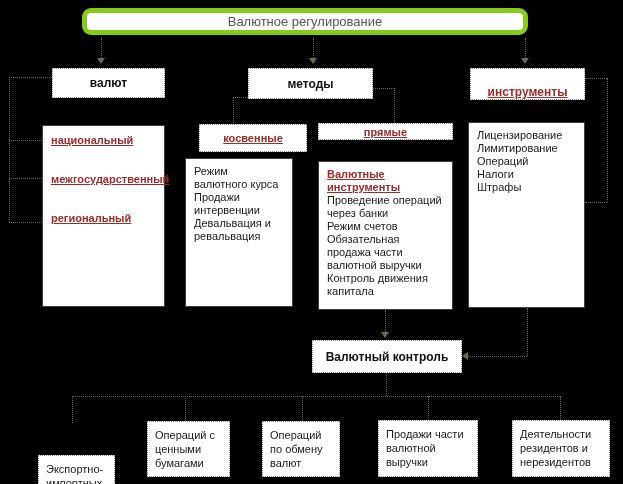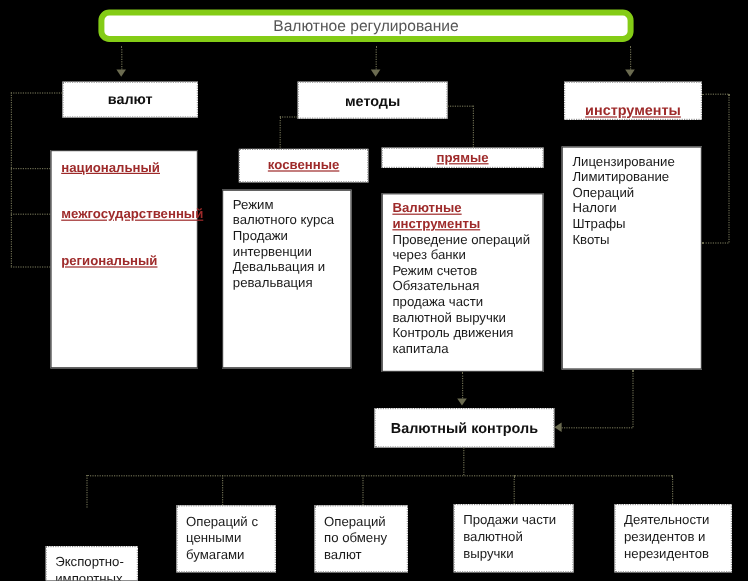--- a/index.html
+++ b/index.html
@@ -90,21 +90,20 @@
     <span class="item">Обязательная продажа части валютной выручки</span>
     <span class="item">Контроль движения капитала</span>
   </div>
 
   <div class="box tall listtext plain-list" style="left:468px; top:122px; width:117px; height:186px;">
     <span class="item">Лицензирование</span>
     <span class="item">Лимитирование</span>
     <span class="item">Операций</span>
     <span class="item">Налоги</span>
     <span class="item">Штрафы</span>
-    <span class="item">Квоты</span>
   </div>
 
   <div class="hline" style="left:585px; top:78px; width:22px;"></div>
   <div class="vline" style="left:607px; top:78px; height:124px;"></div>
   <div class="hline" style="left:585px; top:202px; width:22px;"></div>
 
   <div class="vline" style="left:385px; top:310px; height:24px;"></div>
   <div class="arr down" style="left:381px; top:332px;"></div>
 
   <div class="vline" style="left:527px; top:308px; height:48px;"></div>

